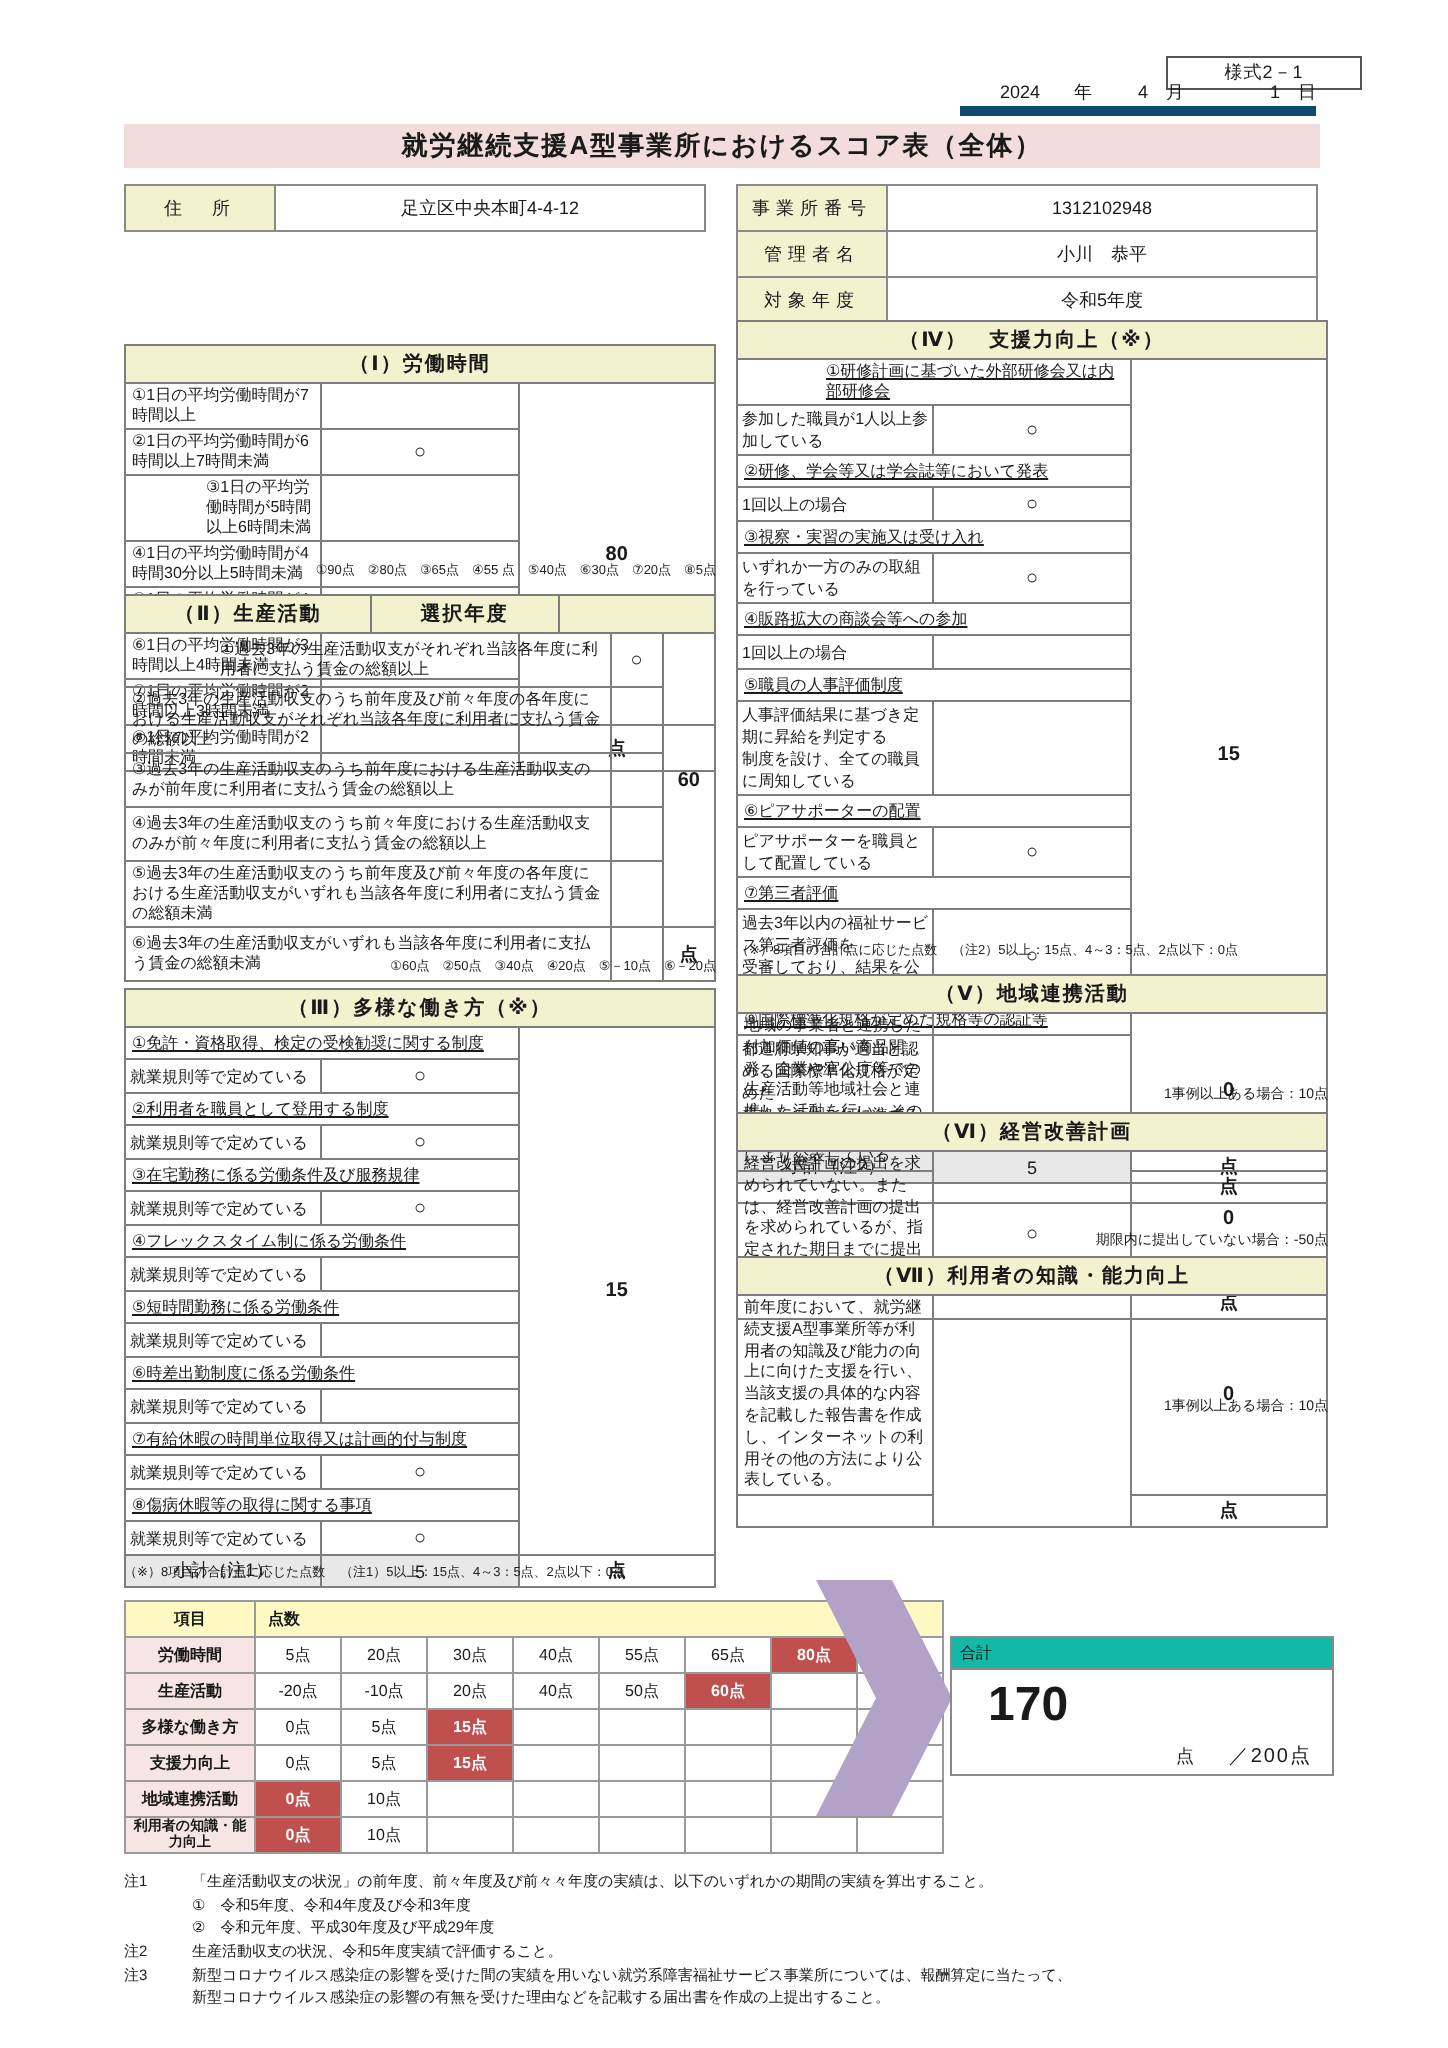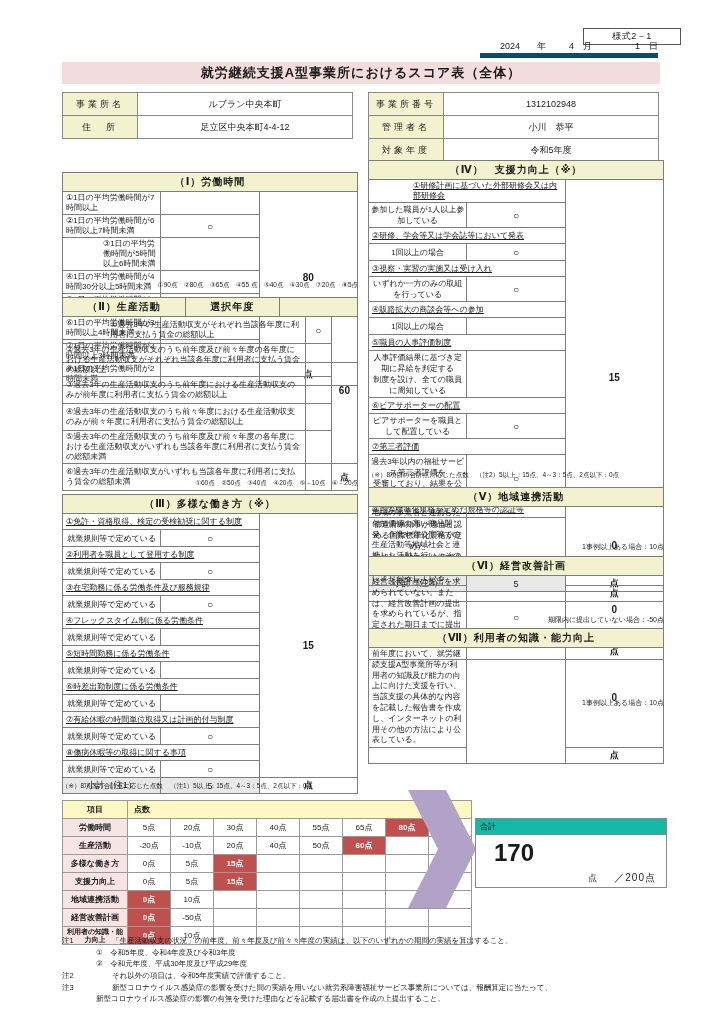--- a/index.html
+++ b/index.html
@@ -34,21 +34,21 @@
   .info td.val{width:212px; text-align:center;}
   #info-left{left:62px; top:92px;}
   #info-right{left:368px; top:92px;}
 
   
   .sec{position:absolute; border-collapse:collapse; font-size:8px; table-layout:fixed;}
   .sec td{border:1px solid #7d7d7d; vertical-align:middle; padding:1px 2px;}
   .sec .hdr{background:#f2f2cf; text-align:center; font-weight:bold; font-size:10px;
     letter-spacing:1px; height:16px;}
   .sec .item{padding-left:3px; line-height:1.25;}
-  .sec .sub{text-align:center;}
+  .sec .sub{}
   .sec .mark{text-align:center; width:28px; font-size:10px;}
   .sec .score{text-align:center; width:40px; font-weight:bold; font-size:10px;}
   .sec .ten{text-align:center; width:40px; font-weight:bold; font-size:9px;}
   .sec .subtotal{background:#e8e8e8; text-align:center; font-size:9px;}
   .note{position:absolute; font-size:6.5px; color:#222; white-space:nowrap;}
   .note.r{text-align:right;}
   .u{ text-decoration:underline; }
 
   
   .small-note{position:absolute; font-size:7px; text-align:right;}
@@ -70,21 +70,21 @@
   #totalbox{position:absolute; left:475px; top:818px; width:190px; height:68px;
     border:1px solid #8a8a8a;}
   #totalbox .tb-hdr{height:15px; background:#14b8a6; border-bottom:1px solid #8a8a8a;
     font-size:8px; display:flex; align-items:center; padding-left:4px;}
   #totalbox .tb-num{font-size:24px; font-weight:bold; padding:4px 0 0 18px;}
   #totalbox .tb-foot{position:absolute; right:10px; bottom:2px; font-size:10px; letter-spacing:1px;}
   #totalbox .tb-ten{position:absolute; left:112px; bottom:2px; font-size:9px;}
 
   
   #footnotes{position:absolute; left:62px; top:935px; font-size:7.5px; line-height:1.55;}
-  #footnotes .fn{display:flex;gap:16px;}
+  #footnotes .fn{display:flex;}
   #footnotes .fn-k{width:34px; flex:0 0 34px;}
   #footnotes .fn-sub{padding-left:34px;}
 </style>
 </head>
 <body>
 
 <div class="page">
 
   <div class="formno-wrap">
     <span>様式2－1</span>
@@ -96,24 +96,20 @@
     <span class="d-m">4</span>
     <span class="d-ml">月</span>
     <span class="d-d">1</span>
     <span class="d-dl">日</span>
   </div>
 
   <div class="titleband">就労継続支援A型事業所におけるスコア表（全体）</div>
 
   <table class="info" id="info-left">
       <tbody>
-        <tr>
-          <td class="lbl">事業所名</td>
-          <td class="val">ルブラン中央本町</td>
-        </tr>
         <tr>
           <td class="lbl">住　所</td>
           <td class="val">足立区中央本町4-4-12</td>
         </tr>
       </tbody>
     </table>
   <table class="info" id="info-right">
       <tbody>
         <tr>
           <td class="lbl">事業所番号</td>
@@ -463,31 +459,20 @@
           <td class="cell hl">0点</td>
           <td class="cell">10点</td>
           <td class="cell blank"></td>
           <td class="cell blank"></td>
           <td class="cell blank"></td>
           <td class="cell blank"></td>
           <td class="cell blank"></td>
           <td class="cell blank"></td>
         </tr>
         <tr>
-          <td class="rowlbl">経営改善計画</td>
-          <td class="cell hl">0点</td>
-          <td class="cell">-50点</td>
-          <td class="cell blank"></td>
-          <td class="cell blank"></td>
-          <td class="cell blank"></td>
-          <td class="cell blank"></td>
-          <td class="cell blank"></td>
-          <td class="cell blank"></td>
-        </tr>
-        <tr>
           <td class="rowlbl" style="font-size: 7px; line-height: 1.1;">利用者の知識・能力向上</td>
           <td class="cell hl">0点</td>
           <td class="cell">10点</td>
           <td class="cell blank"></td>
           <td class="cell blank"></td>
           <td class="cell blank"></td>
           <td class="cell blank"></td>
           <td class="cell blank"></td>
           <td class="cell blank"></td>
         </tr>
@@ -509,21 +494,21 @@
 
   <div id="footnotes">
       <div class="fn">
         <span class="fn-k">注1</span>
         <span class="fn-t">「生産活動収支の状況」の前年度、前々年度及び前々々年度の実績は、以下のいずれかの期間の実績を算出すること。</span>
       </div>
       <div class="fn-sub">①　令和5年度、令和4年度及び令和3年度</div>
       <div class="fn-sub">②　令和元年度、平成30年度及び平成29年度</div>
       <div class="fn">
         <span class="fn-k">注2</span>
-        <span class="fn-t">それ以外の項目は、令和5年度実績で評価すること。</span>
+        <span class="fn-t">生産活動収支の状況、令和5年度実績で評価すること。</span>
       </div>
       <div class="fn">
         <span class="fn-k">注3</span>
         <span class="fn-t">新型コロナウイルス感染症の影響を受けた間の実績を用いない就労系障害福祉サービス事業所については、報酬算定に当たって、</span>
       </div>
       <div class="fn-sub" style="padding-left: 34px;">新型コロナウイルス感染症の影響の有無を受けた理由などを記載する届出書を作成の上提出すること。</div>
     </div>
 
 </div>
 

